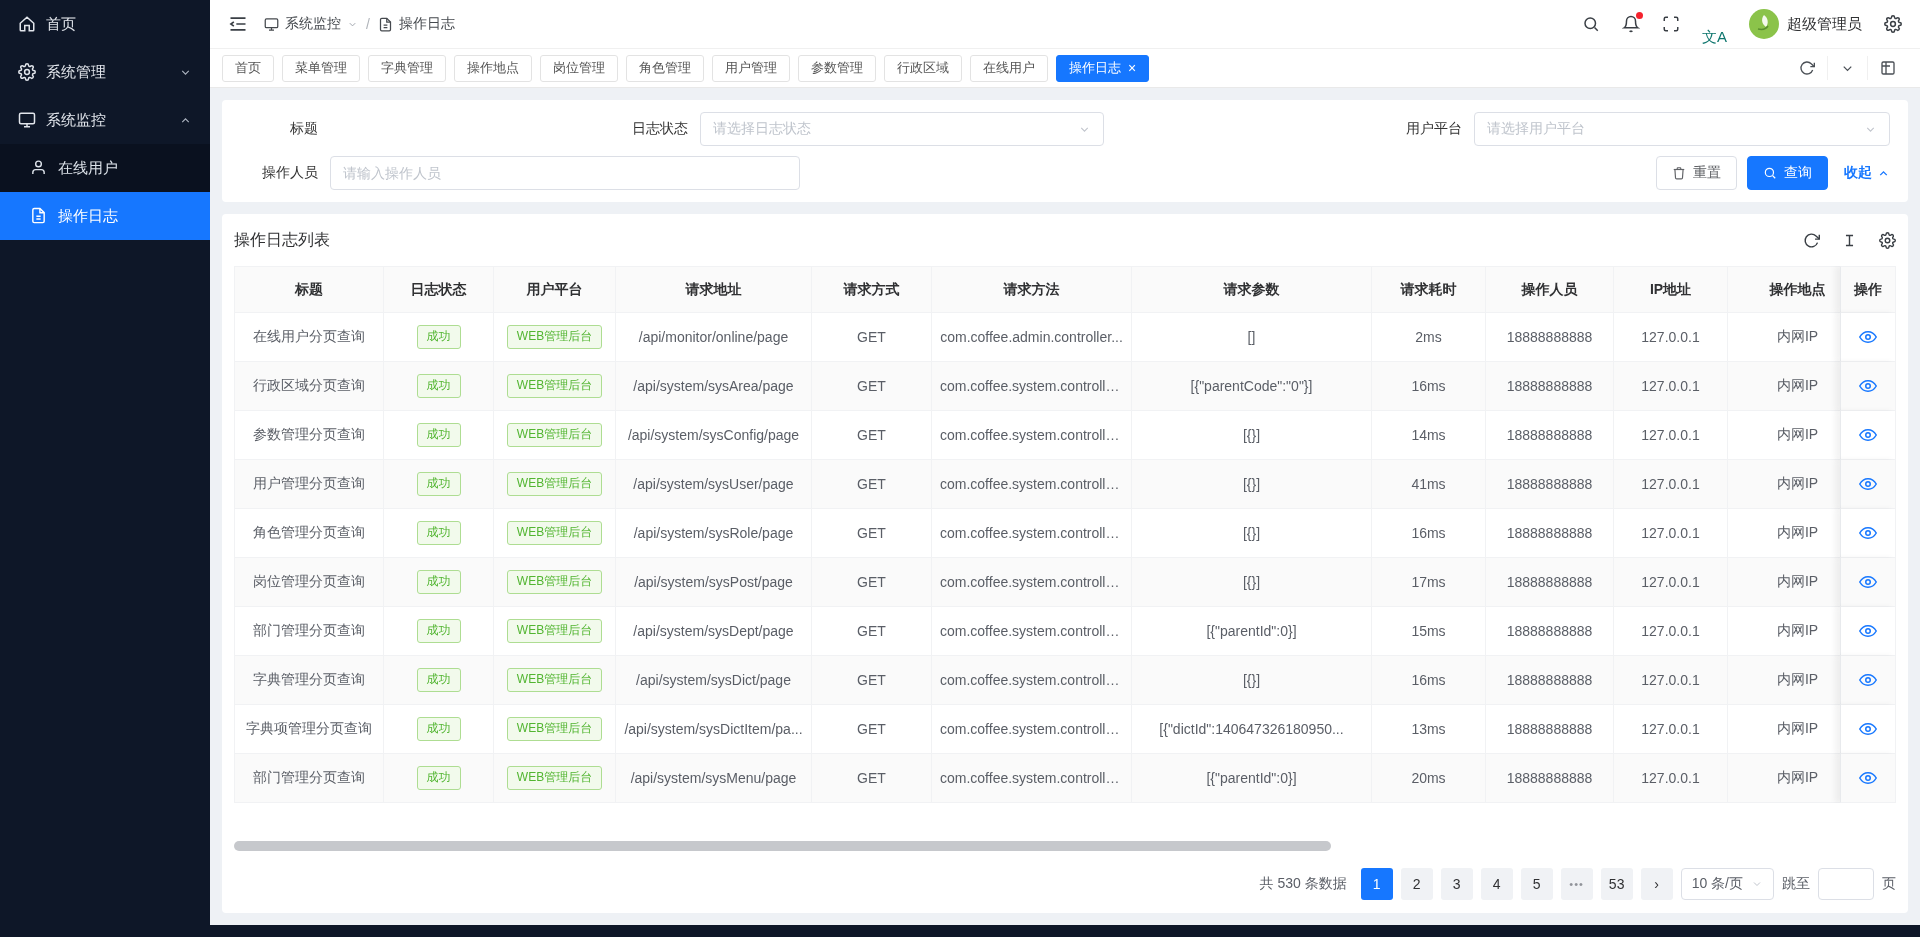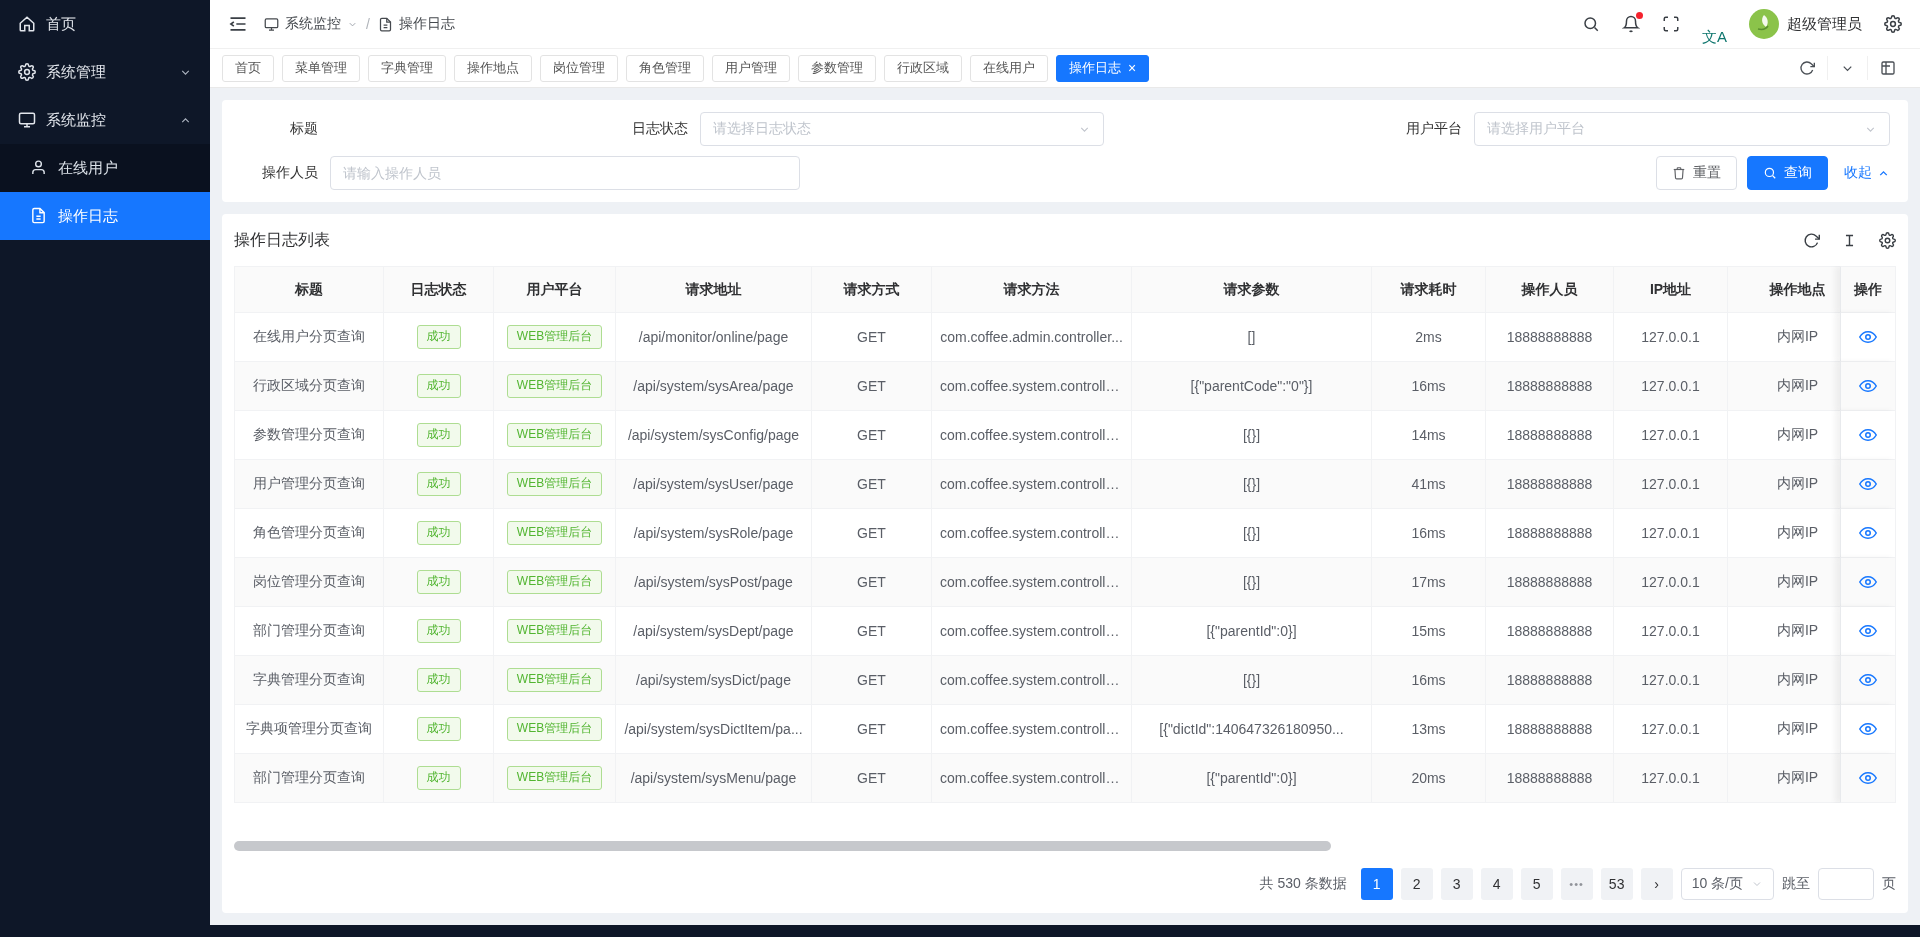--- a/index.html
+++ b/index.html
@@ -58,21 +58,21 @@
   .f-input { width:470px; height:34px; border:1px solid #dcdfe6; border-radius:4px; padding:0 12px; font-size:14px; color:#333; outline:none; font-family:inherit; }
   .f-input::placeholder { color:#bfc4cc; }
   .f-select { height:34px; border:1px solid #dcdfe6; border-radius:4px; display:flex; align-items:center; justify-content:space-between; padding:8px 12px; color:#bfc4cc; font-size:14px; cursor:pointer; background:#fff; }
   .f-select.w1 { width:404px; }
   .f-select.w2 { width:416px;gap:28px; }
   .row1 { justify-content:space-between; }
   .f-actions { margin-left:auto; display:flex; align-items:center; gap:10px; }
   .btn { height:34px; border-radius:4px; padding:0 15px; font-size:14px; display:inline-flex; align-items:center; gap:7px; cursor:pointer; font-family:inherit; }
   .btn-reset { background:#fff; border:1px solid #dcdfe6; color:#606266; }
   .btn-primary { background:#1677ff; border:1px solid #1677ff; color:#fff; }
-  .collapse-link { color:#1677ff; font-size:14px; display:flex; align-items:center; gap:5px; cursor:pointer; margin-left:6px; font-weight:normal; }
+  .collapse-link { color:#1677ff; font-size:14px; display:flex; align-items:center; gap:5px; cursor:pointer; margin-left:6px; font-weight:bold; }
 
   
   .table-card { background:#fff; border-radius:4px; flex:1; display:flex; flex-direction:column; padding:0 12px; overflow:hidden; min-height:0; }
   .card-head { height:52px; display:flex; align-items:center; justify-content:space-between; flex-shrink:0; }
   .card-title { font-size:16px; color:#303133; }
   .card-tools { display:flex; align-items:center; gap:20px; color:#454a50; }
   .card-tools .icon-btn { width:18px; height:18px; }
   .table-wrap { overflow:hidden; position:relative; flex-shrink:0; }
   table { border-collapse:separate; border-spacing:0; table-layout:fixed; width:1690px; }
   th, td { border-right:1px solid #f1f2f4; border-bottom:1px solid #f1f2f4; white-space:nowrap; overflow:hidden; text-overflow:ellipsis; text-align:center; }

